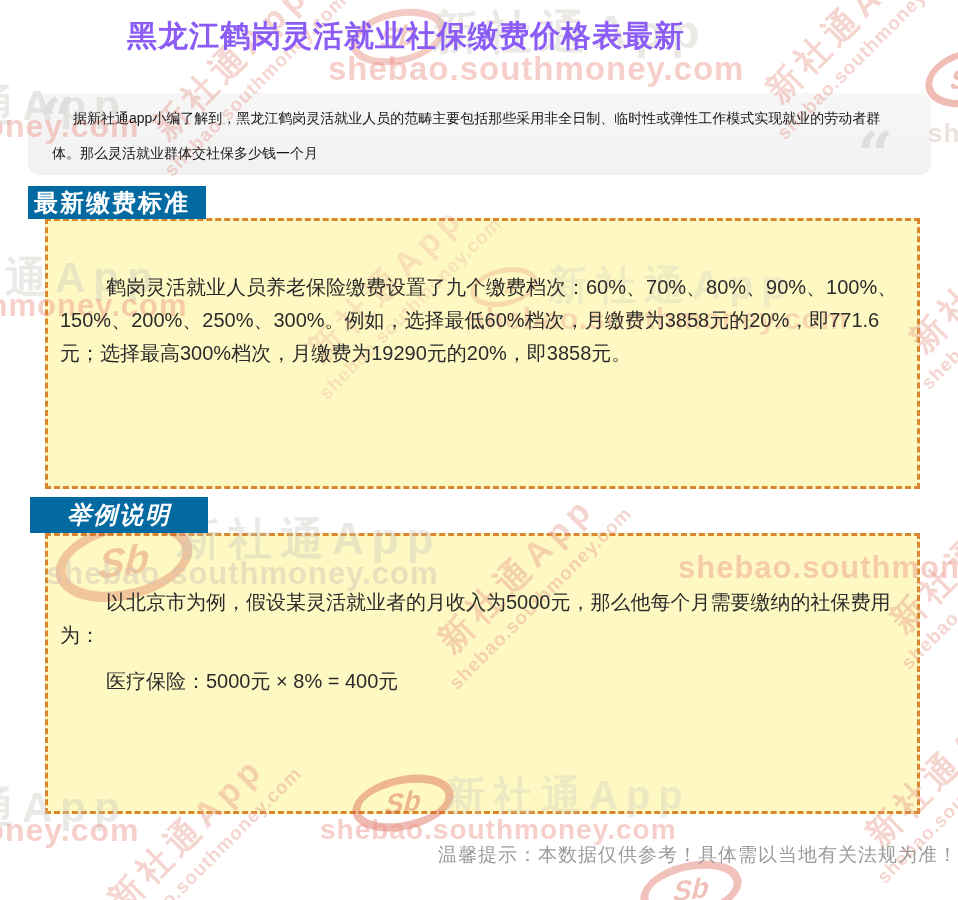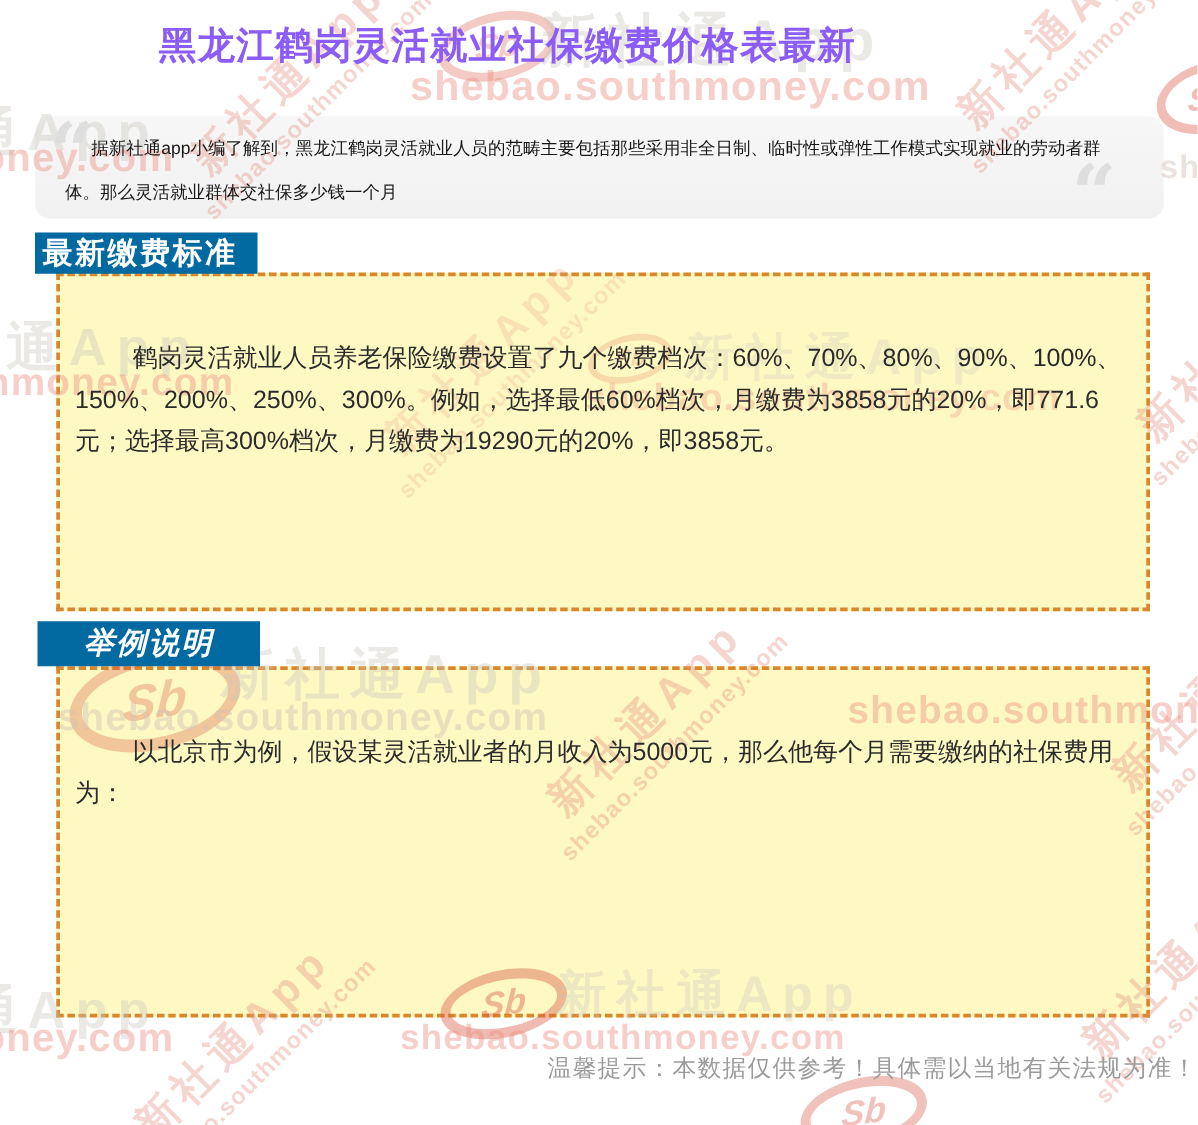--- a/index.html
+++ b/index.html
@@ -153,15 +153,16 @@
 </div>
 
 <div class="sec-label l1">最新缴费标准</div>
 <div class="dash-box box1">
   <p>鹤岗灵活就业人员养老保险缴费设置了九个缴费档次：60%、70%、80%、90%、100%、150%、200%、250%、300%。例如，选择最低60%档次，月缴费为3858元的20%，即771.6元；选择最高300%档次，月缴费为19290元的20%，即3858元。</p>
 </div>
 
 <div class="sec-label l2">举例说明</div>
 <div class="dash-box box2">
   <p>以北京市为例，假设某灵活就业者的月收入为5000元，那么他每个月需要缴纳的社保费用为：</p>
+  <p>医疗保险：5000元 × 8% = 400元</p>
 </div>
 
 <div class="footer-note">温馨提示：本数据仅供参考！具体需以当地有关法规为准！</div>
 
 </body></html>

